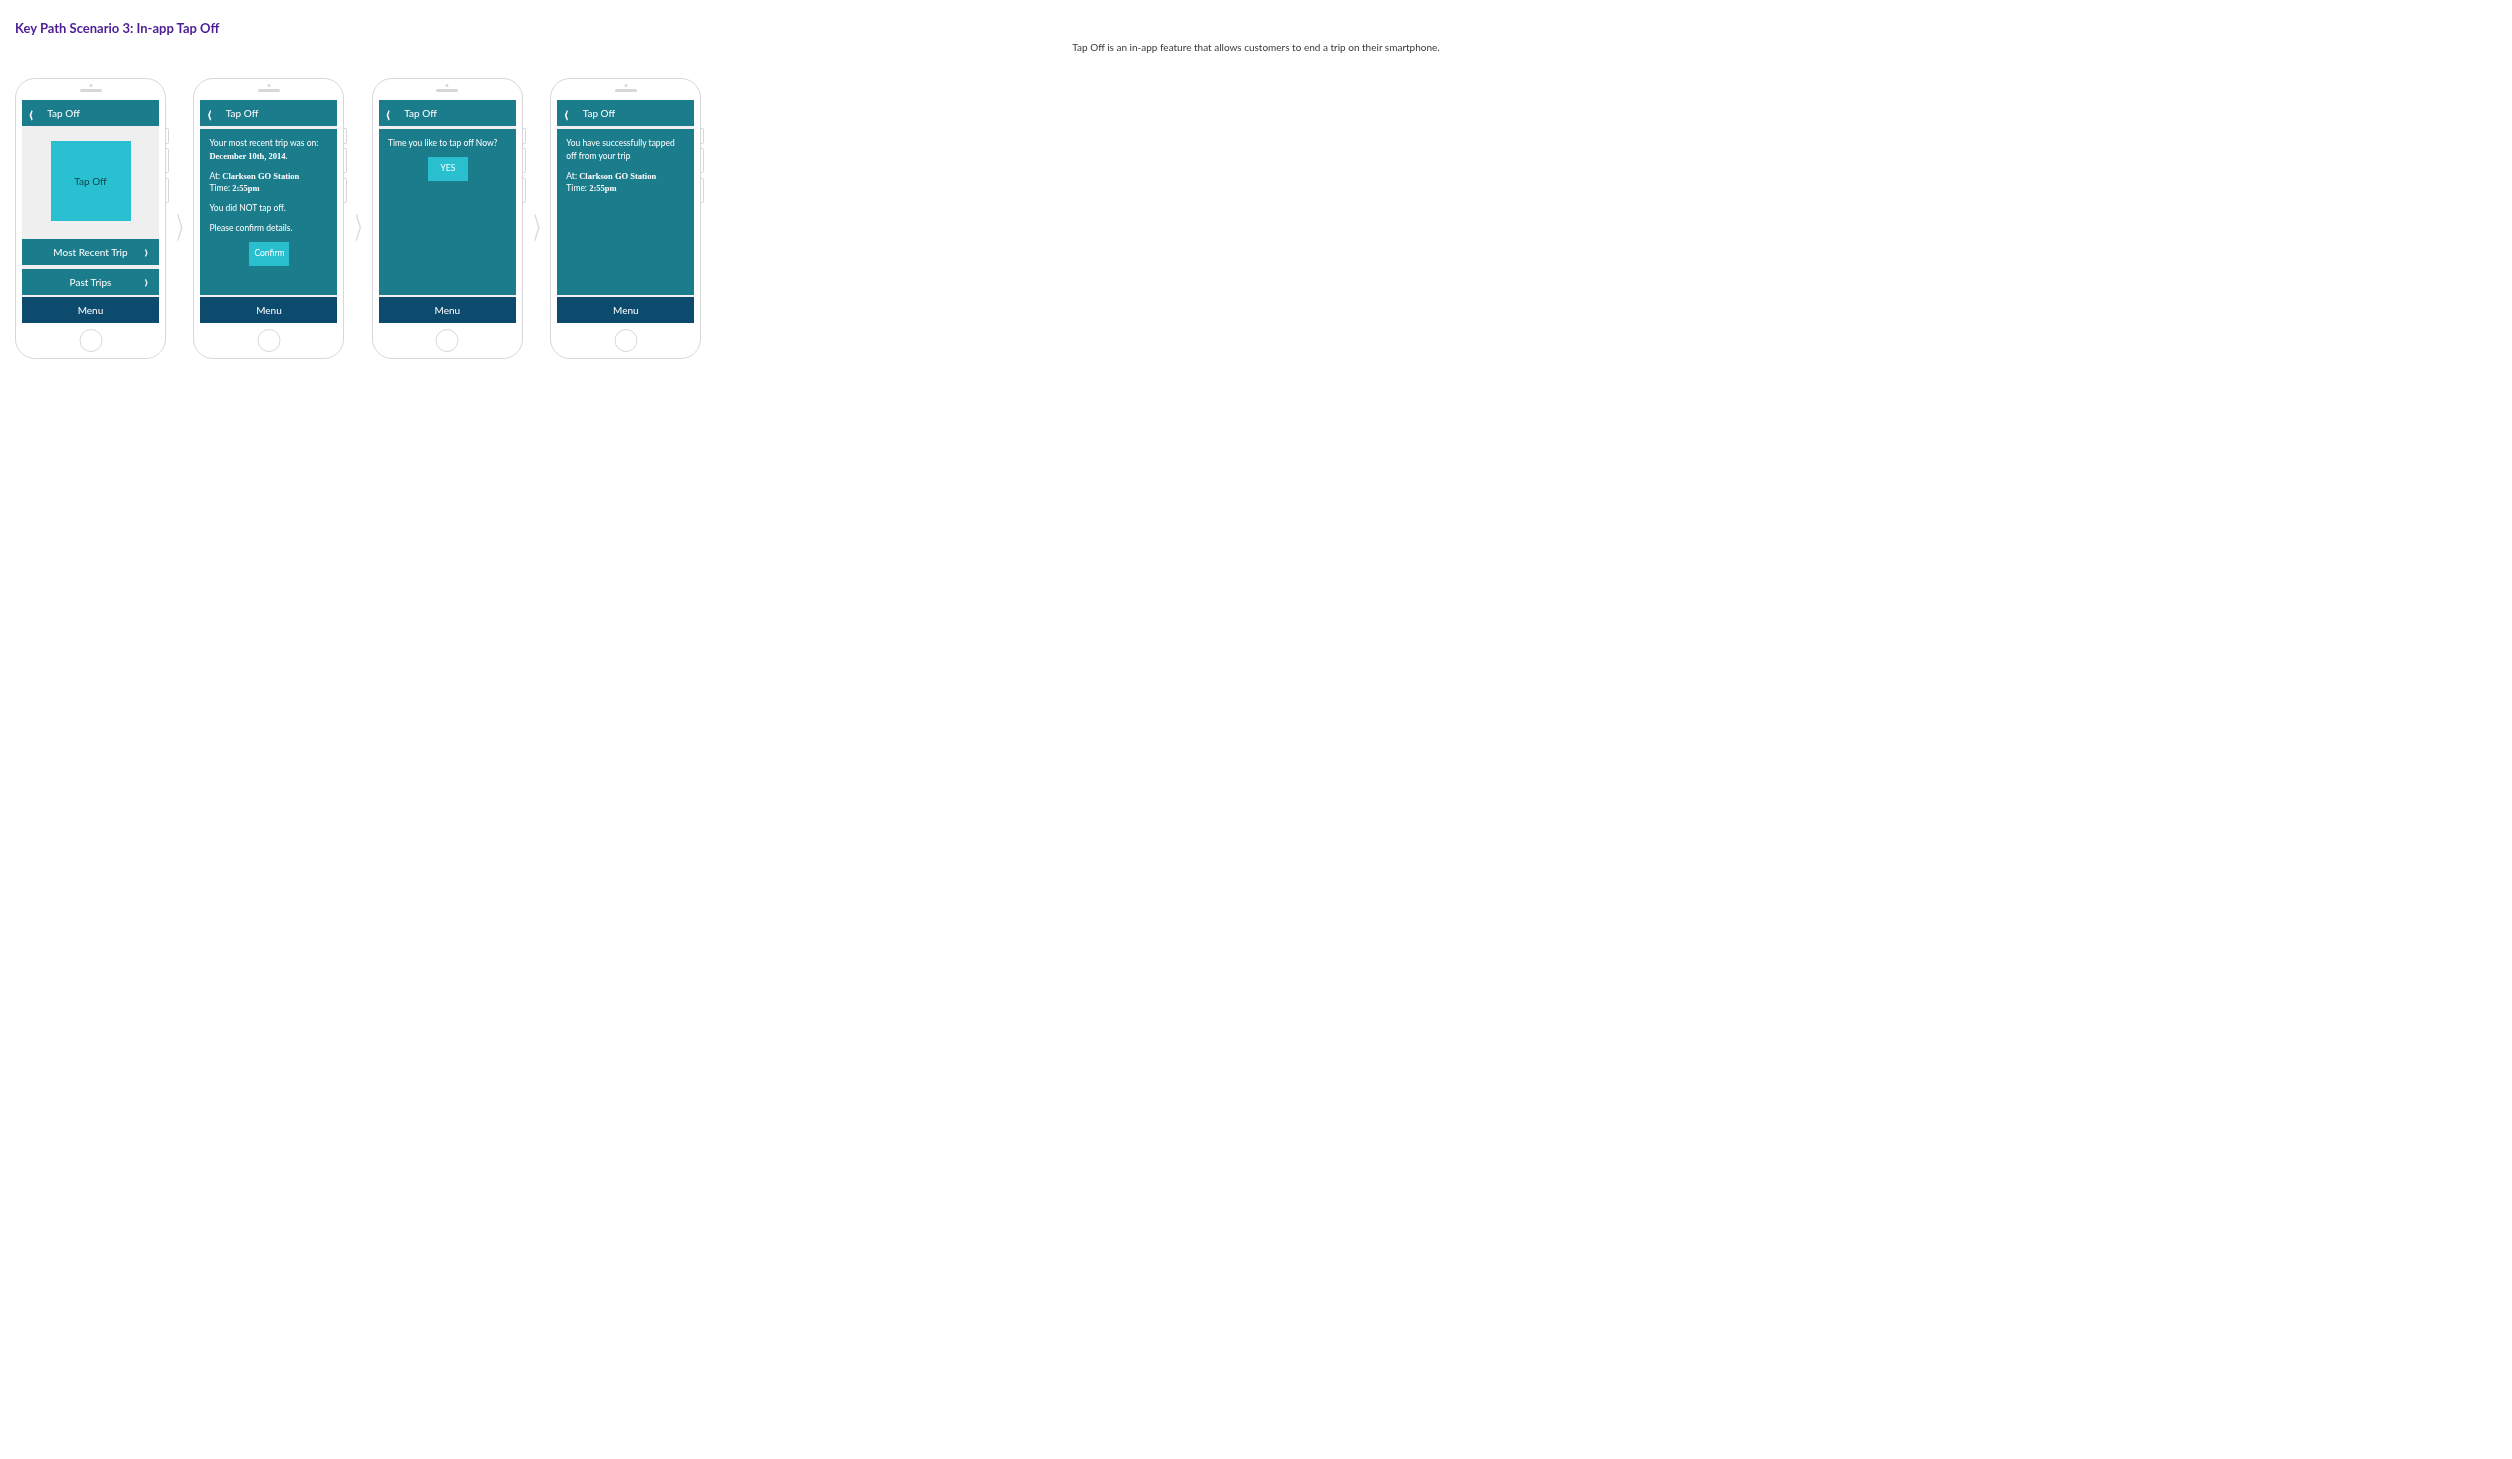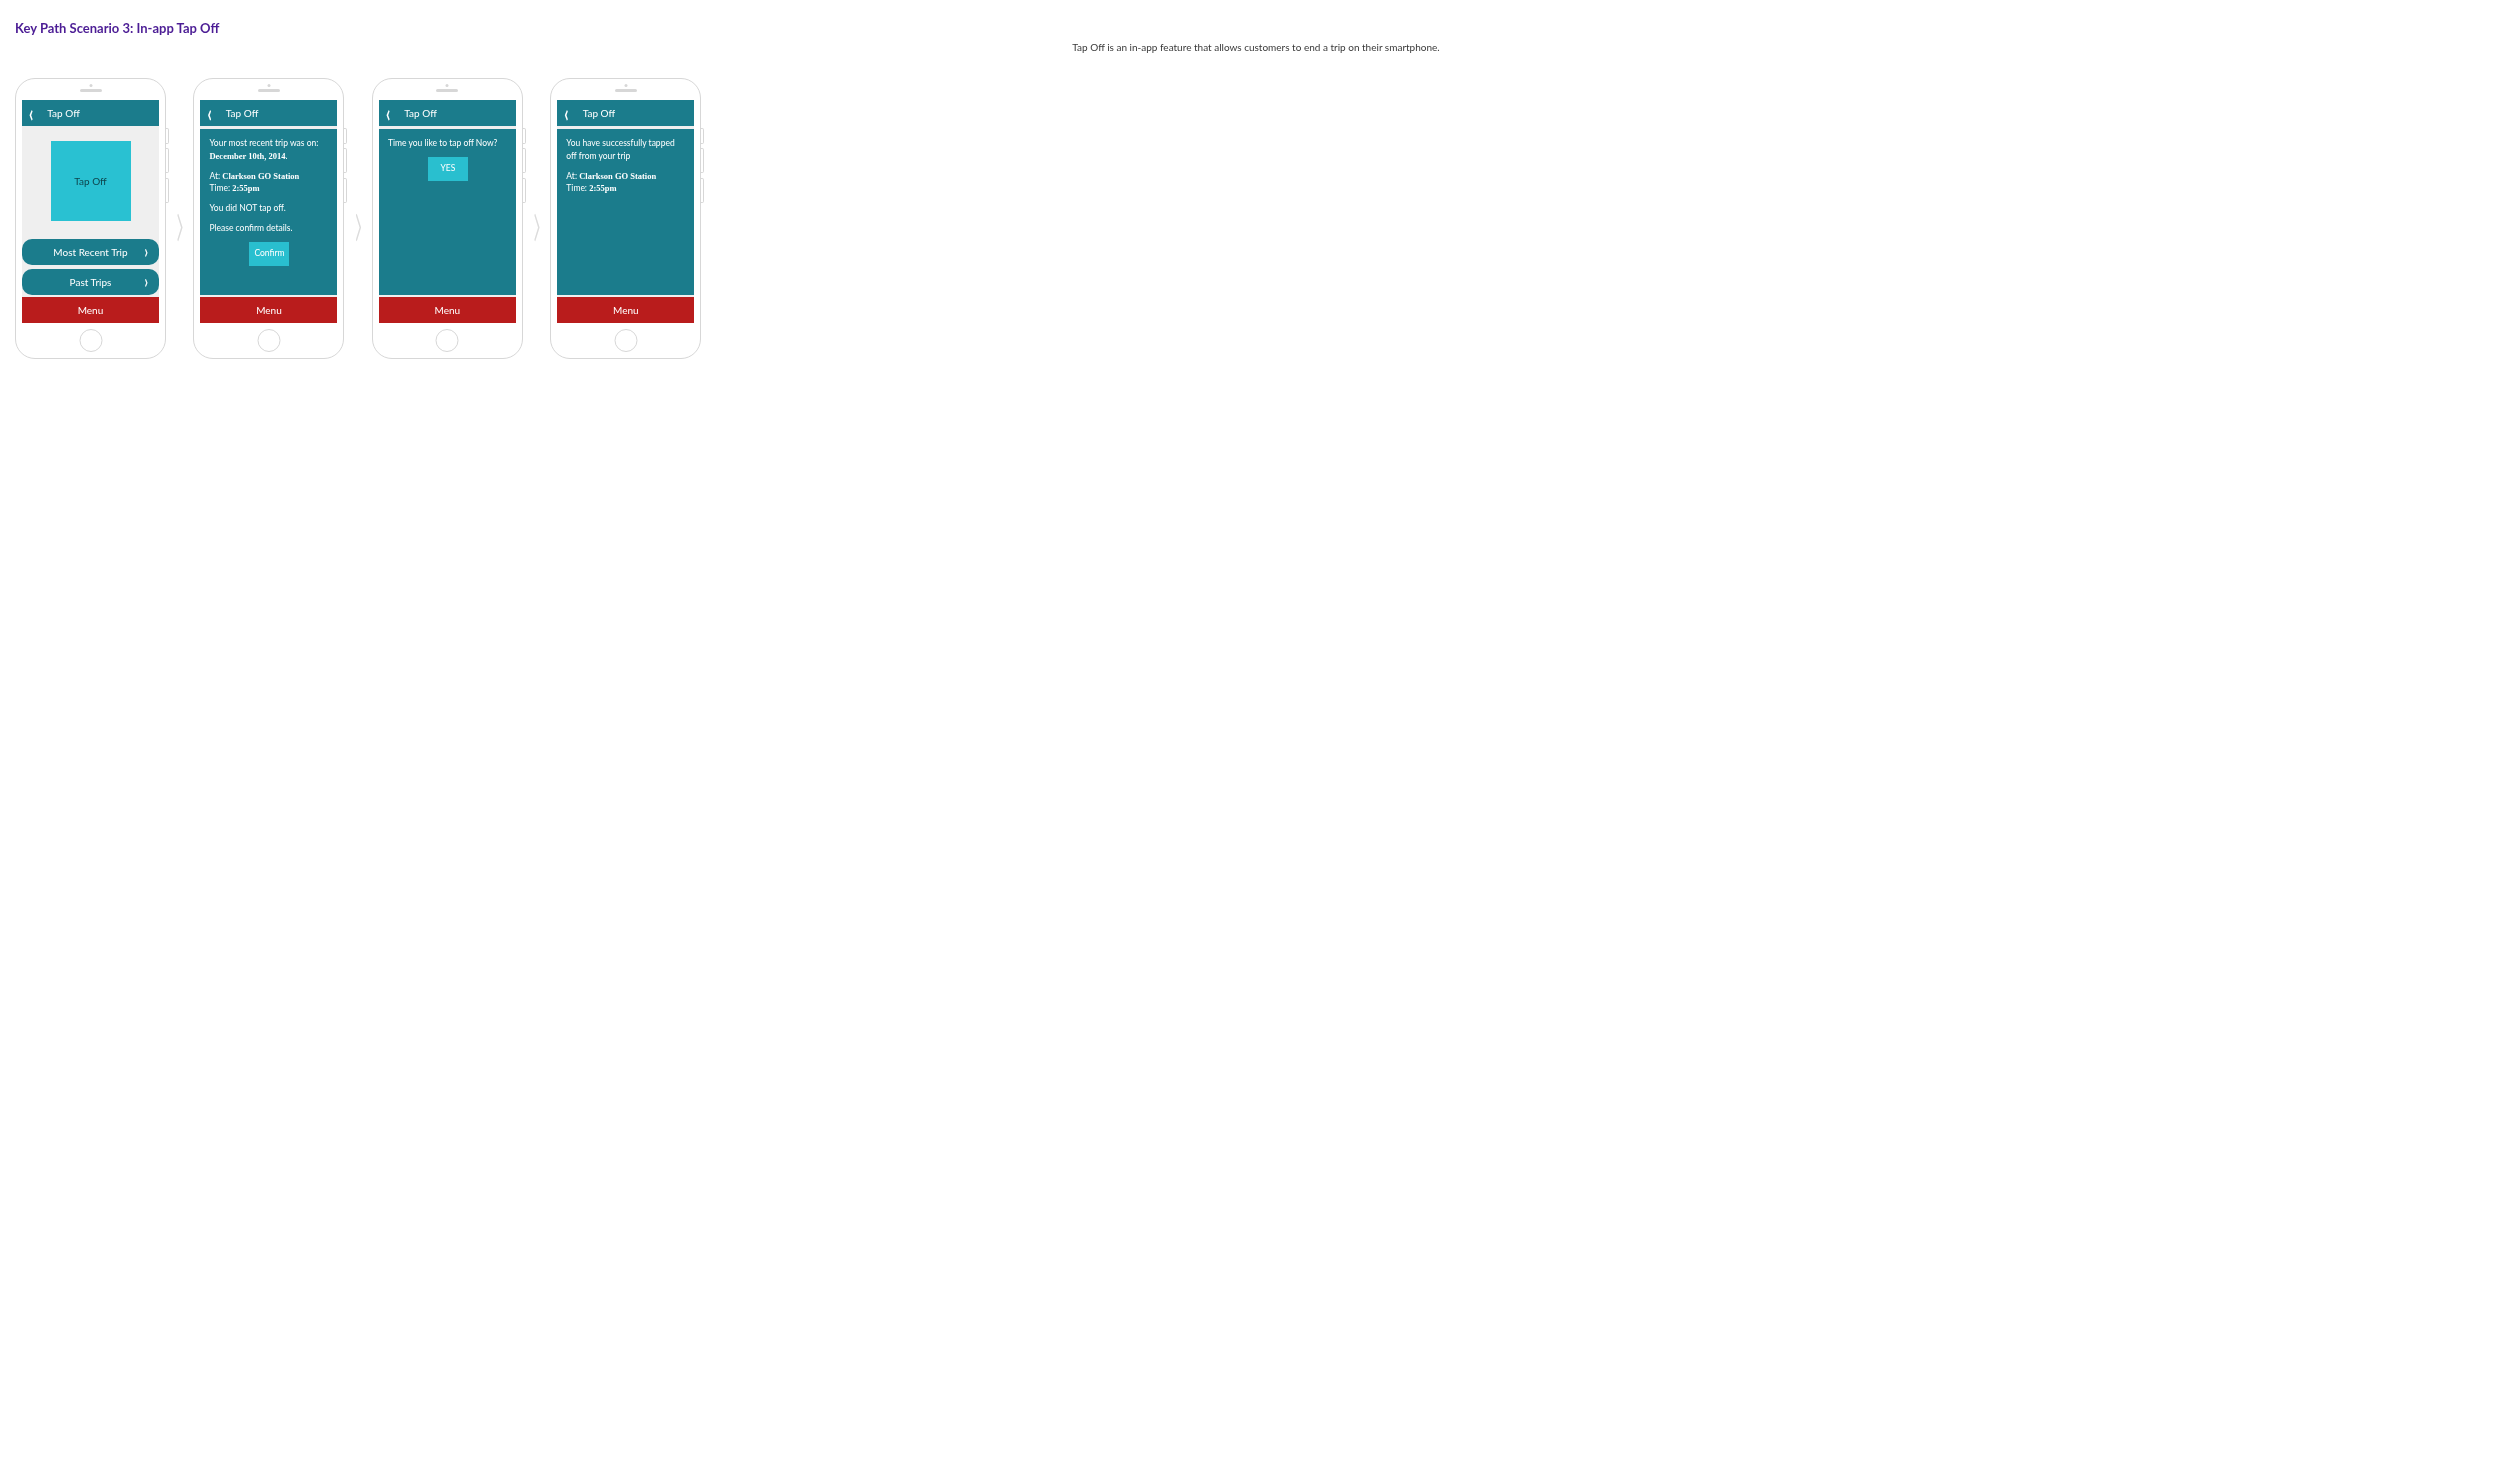--- a/index.html
+++ b/index.html
@@ -113,21 +113,21 @@
   }
   .back-caret {
     font-size: 15px;
     font-weight: 700;
     transform: scaleY(1.6);
     margin-right: 14px;
     line-height: 1;
   }
   
   .app-footer {
-    background: #b91c1c;
+    background: #0c4a6e;
     color: #ffffff;
     height: 28px;
     display: flex;
     align-items: center;
     justify-content: center;
     font-size: 10px;
     border-top: 2px solid #efefef;
   }
   
   .s1-body { flex: 1; display: flex; flex-direction: column; }
@@ -153,21 +153,20 @@
   .nav-row {
     background: #1b7c8c;
     color: #ffffff;
     height: 26px;
     display: flex;
     align-items: center;
     justify-content: center;
     font-size: 10px;
     position: relative;
     margin-top: 4px;
-    border-radius: 10px;
   }
   .nav-row:first-of-type { margin-top: 0; }
   .nav-row .chev {
     position: absolute;
     right: 11px;
     font-size: 12px;
     font-weight: 700;
     transform: scaleY(1.6);
     line-height: 1;
   }

